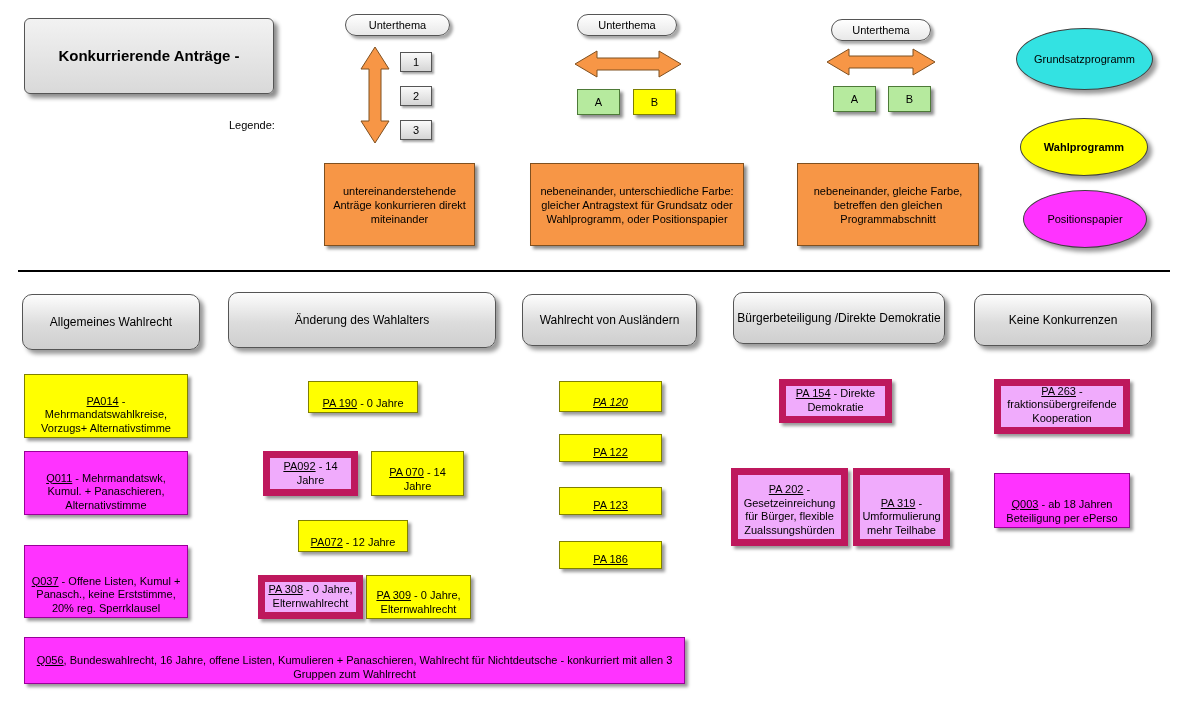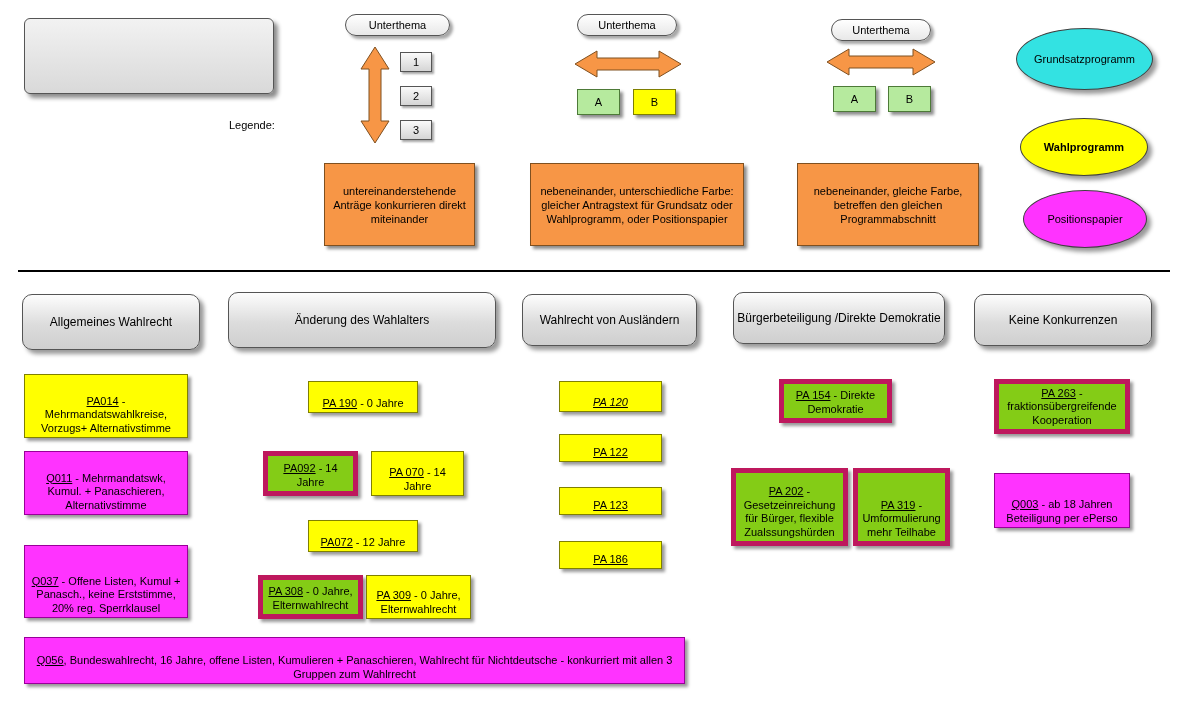--- a/index.html
+++ b/index.html
@@ -39,21 +39,21 @@
     background:linear-gradient(180deg,#ffffff 0%,#e8e8e8 100%);
     border:1px solid #555;
     border-radius:12px;
     font-size:11px;
     box-shadow:3px 3px 3px rgba(0,0,0,.35);
   }
   .orange{background:#f79646;border:1px solid #7f5020;}
   .green{background:#b6ea9e;border:1px solid #4d7a38;}
   .yellow{background:#ffff00;border:1px solid #7f7f00;}
   .yellow-card{background:#ffff00;border:1px solid #808000;}
-  .cyan-card{background:#84cc16;border:5px solid #be185d;}
+  .cyan-card{background:#f0abfc;border:7px solid #be185d;}
   .magenta-card{background:#ff33ff;border:1px solid #990099;}
   .num{
     background:linear-gradient(180deg,#fafafa 0%,#d5d5d5 100%);
     border:1px solid #555;font-size:11px;
     box-shadow:2px 2px 2px rgba(0,0,0,.35);
   }
   .card{
     box-sizing:border-box;
     font-size:11px;line-height:13.5px;
     display:flex;align-items:flex-end;justify-content:center;
@@ -73,20 +73,21 @@
   }
   .el-cyan{background:#33e2e2;}
   .el-yellow{background:#ffff00;font-weight:bold;}
   .el-magenta{background:#ff33ff;}
   svg{display:block;}
 </style>
 </head>
 <body>
 
 <div class="abs title-box box" style="left:24px;top:18px;width:250px;height:76px;flex-direction:column;">
+  <div>Konkurrierende Anträge -</div>
 </div>
 
 <div class="abs legend-label" style="left:229px;top:119px;">Legende:</div>
 
 <div class="abs tiny-pill box" style="left:345px;top:14px;width:105px;height:22px;">Unterthema</div>
 
 <div class="abs" style="left:355px;top:45px;">
   <svg width="40" height="100" viewBox="0 0 40 100">
     <polygon points="20,2 34,24 26,24 26,76 34,76 20,98 6,76 14,76 14,24 6,24" fill="#f79646" stroke="#7f5020" stroke-width="1"></polygon>
   </svg>
@@ -148,21 +149,21 @@
 
 <div class="abs card yellow-card" style="left:308px;top:381px;width:110px;height:32px;">
   <span><u>PA 190</u><span> - 0 Jahre</span></span>
 </div>
 <div class="abs card cyan-card" style="left:263px;top:451px;width:95px;height:45px;">
   <span><u>PA092</u><span> - 14 Jahre</span></span>
 </div>
 <div class="abs card yellow-card" style="left:371px;top:451px;width:93px;height:45px;">
   <span><u>PA 070</u><span> - 14 Jahre</span></span>
 </div>
-<div class="abs card yellow-card" style="left:308px;top:520px;width:110px;height:32px;">
+<div class="abs card yellow-card" style="left:298px;top:520px;width:110px;height:32px;">
   <span><u>PA072</u><span> - 12 Jahre</span></span>
 </div>
 <div class="abs card cyan-card" style="left:258px;top:575px;width:105px;height:44px;">
   <span><u>PA 308</u><span> - 0 Jahre, Elternwahlrecht</span></span>
 </div>
 <div class="abs card yellow-card" style="left:366px;top:575px;width:105px;height:44px;">
   <span><u>PA 309</u><span> - 0 Jahre, Elternwahlrecht</span></span>
 </div>
 
 <div class="abs card yellow-card" style="left:559px;top:381px;width:103px;height:31px;font-style:italic;">

